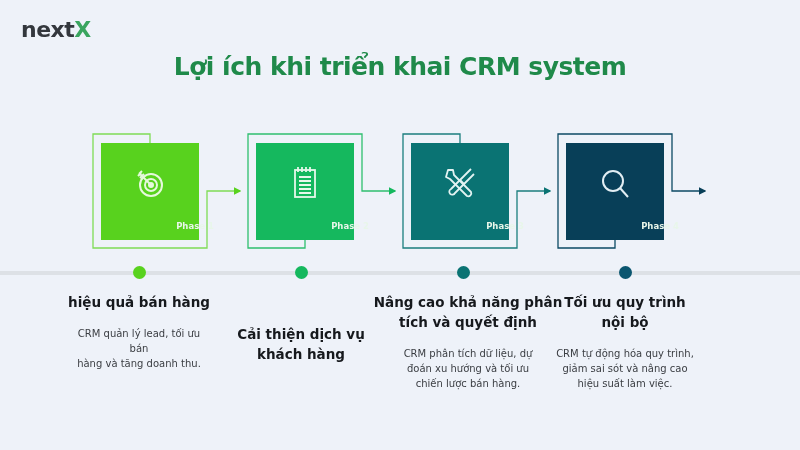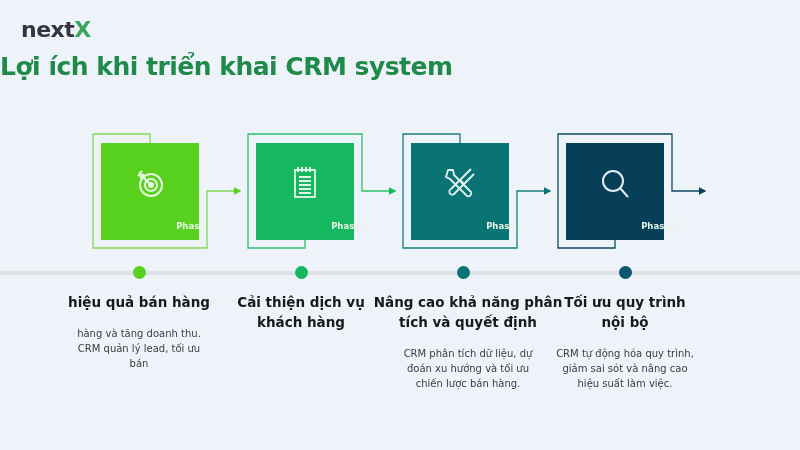--- a/index.html
+++ b/index.html
@@ -1,19 +1,19 @@
 <!DOCTYPE html>
 <html><head>
 <meta charset="utf-8">
 <style>
   html, body { margin:0; padding:0; }
   body { width:800px; height:450px; background:#eef2f9; position:relative; overflow:hidden; font-family:"Liberation Sans", sans-serif; }
   .logo { position:absolute; left:21px; top:17px; font-family:"DejaVu Sans", sans-serif; font-weight:bold; font-size:22px; color:#33373d; letter-spacing:-0.5px; }
   .logo .x { color:#3aa55f; }
-  .title { position:absolute; left:0; width:800px; top:52px; font-family:"DejaVu Sans", sans-serif; font-weight:bold; font-size:25px; color:#1f8a4a; letter-spacing:-0.5px; }
+  .title { position:absolute; left:0; width:800px; top:52px; text-align:center; font-family:"DejaVu Sans", sans-serif; font-weight:bold; font-size:25px; color:#1f8a4a; letter-spacing:-0.5px; }
   svg.frames { position:absolute; left:0; top:0; }
   .box { position:absolute; width:98px; height:97px; top:143px; }
   .box .icon { position:absolute; left:29px; top:20px; width:40px; height:40px; }
   .box .phase { position:absolute; left:0; width:100%; top:78px; text-align:center; color:#e8f6ea; font-family:"DejaVu Sans", sans-serif; font-weight:bold; font-size:8.5px;padding-left:45px; }
   .timeline { position:absolute; left:0; top:271px; width:800px; height:4px; background:#dde1e6; }
   .dot { position:absolute; top:266px; width:13px; height:13px; border-radius:50%; }
   .col { position:absolute; top:292px; width:180px; text-align:center; }
   .col .h { font-family:"DejaVu Sans", sans-serif; font-weight:bold; font-size:13.5px; color:#16191d; line-height:20px; }
   .col .d { margin-top:14px; font-family:"DejaVu Sans", sans-serif; font-size:10px; color:#3a3d42; line-height:15px; padding:0 18px; }
 </style>
@@ -98,26 +98,26 @@
 <div class="dot" style="left:133px;background:#58d21e;"></div>
 <div class="dot" style="left:295px;background:#15b85e;"></div>
 <div class="dot" style="left:457px;background:#0a7373;"></div>
 <div class="dot" style="left:619px;background:#0b5670;"></div>
 
 <div class="col" style="left:49px;">
   <div class="h">
       <div>hiệu quả bán hàng</div>
     </div>
   <div class="d">
+      <div>CRM quản lý lead, tối ưu bán</div>
       <div>hàng và tăng doanh thu.</div>
-      <div>CRM quản lý lead, tối ưu bán</div>
     </div>
 </div>
 
-<div class="col" style="left:211px;">
+<div class="col" style="left:211px;margin-top:32px;">
   <div class="h">
       <div>Cải thiện dịch vụ</div>
       <div>khách hàng</div>
     </div>
 </div>
 
 <div class="col" style="left:373px;width:190px;">
   <div class="h">
       <div>Nâng cao khả năng phân</div>
       <div>tích và quyết định</div>

